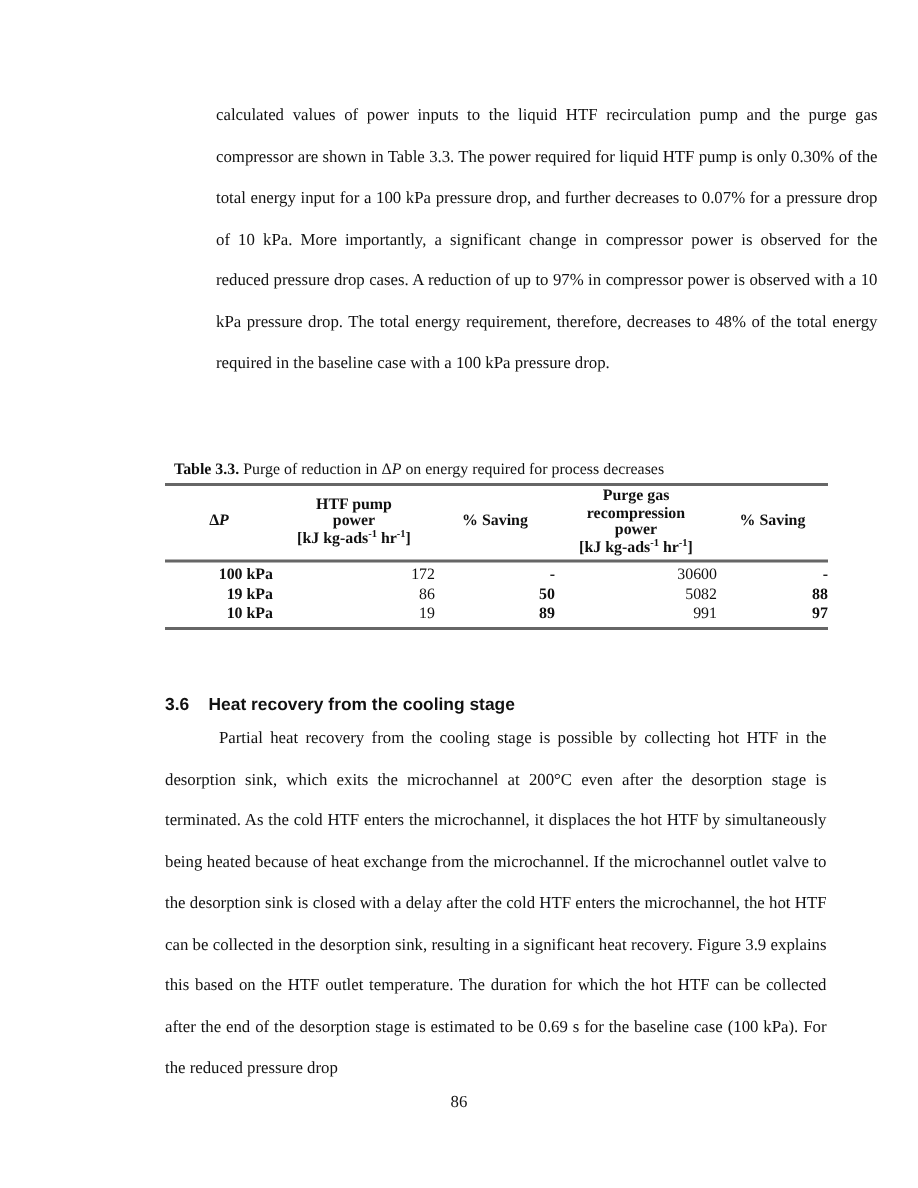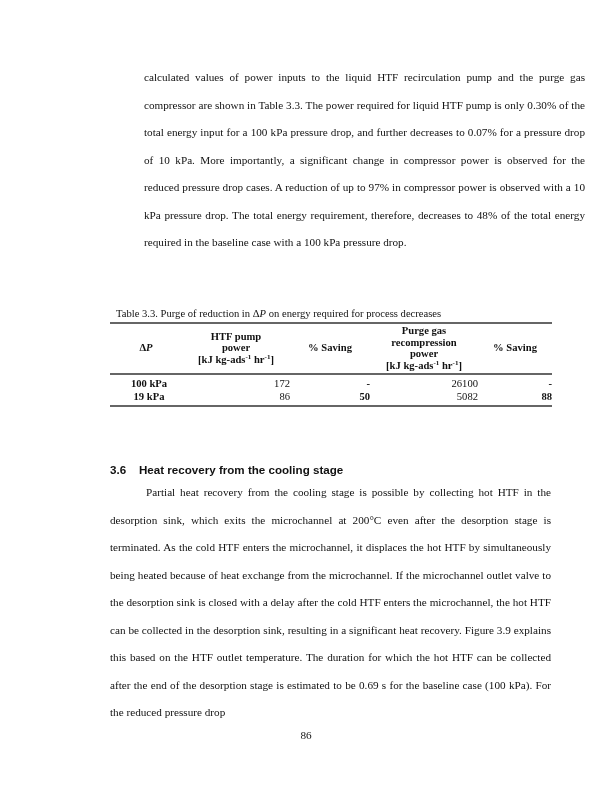--- a/index.html
+++ b/index.html
@@ -3,28 +3,28 @@
   <meta charset="utf-8">
   <style>
     html, body { margin: 0; padding: 0; background: #ffffff; }
     body { width: 612px; height: 792px; position: relative; overflow: hidden;
       font-family: "Liberation Serif", "DejaVu Serif", serif; color: #111; }
     .para { position: absolute; left: 110px; width: 441px; font-size: 11.2px;
       line-height: 27.5px; text-align: justify; margin: 0; }
     .para.p1 { top: 64px; margin-left: 34px; }
     .para.p2 { top: 479px; text-indent: 36px; }
     .caption { position: absolute; left: 116px; top: 308px; font-size: 10.6px; white-space: nowrap; }
-    .caption b { font-weight: normal; }
+    .caption b { font-weight: bold; }
     .tbl { position: absolute; left: 110px; top: 322px; width: 442px; border-collapse: collapse;
       font-size: 10.6px; }
     .tbl thead tr { border-top: 2px solid #666; border-bottom: 2px solid #666; }
     .tbl tbody tr:last-child { border-bottom: 2px solid #666; }
     .tbl th { font-weight: bold; line-height: 11.5px; padding: 1px 0 2px 0; text-align: center; vertical-align: middle; }
     .tbl td { line-height: 13px; padding: 0; text-align: right; }
-    .tbl td.rowlabel { text-align: center; font-weight: bold; padding-left: 6px; }
+    .tbl td.rowlabel { text-align: right; font-weight: bold; padding-left: 6px; }
     .tbl td.bold { font-weight: bold; }
     .tbl tbody tr:first-child td { padding-top: 2px; }
     .tbl tbody tr:last-child td { padding-bottom: 2px; }
     sup { font-size: 7px; vertical-align: 4px; line-height: 0; }
     .section { position: absolute; left: 110px; top: 463px; font-family: "Liberation Sans", "DejaVu Sans", sans-serif;
       font-weight: bold; font-size: 11.6px; white-space: nowrap; }
     .section .num { display: inline-block; width: 29px; }
     .pagenum { position: absolute; left: 0; width: 612px; top: 729px; text-align: center; font-size: 11.2px; }
     .italic { font-style: italic; }
   </style>
@@ -59,29 +59,36 @@
         <div><span>[kJ kg-ads</span><sup>-1</sup><span> hr</span><sup>-1</sup><span>]</span></div>
       </th>
       <th>% Saving</th>
     </tr>
   </thead>
   <tbody>
     <tr>
       <td class="rowlabel">100 kPa</td>
       <td>172</td>
       <td class="bold">-</td>
-      <td>26100</td>
+      <td>30600</td>
       <td class="bold">-</td>
     </tr>
     <tr>
       <td class="rowlabel">19 kPa</td>
       <td>86</td>
       <td class="bold">50</td>
       <td>5082</td>
       <td class="bold">88</td>
+    </tr>
+    <tr>
+      <td class="rowlabel">10 kPa</td>
+      <td>19</td>
+      <td class="bold">89</td>
+      <td>991</td>
+      <td class="bold">97</td>
     </tr>
   </tbody>
 </table>
 
 <div class="section"><span class="num">3.6</span><span>Heat recovery from the cooling stage</span></div>
 
 <p class="para p2">Partial heat recovery from the cooling stage is possible by collecting hot HTF in the desorption sink, which exits the microchannel at 200°C even after the desorption stage is terminated. As the cold HTF enters the microchannel, it displaces the hot HTF by simultaneously being heated because of heat exchange from the microchannel. If the microchannel outlet valve to the desorption sink is closed with a delay after the cold HTF enters the microchannel, the hot HTF can be collected in the desorption sink, resulting in a significant heat recovery. Figure 3.9 explains this based on the HTF outlet temperature. The duration for which the hot HTF can be collected after the end of the desorption stage is estimated to be 0.69 s for the baseline case (100 kPa). For the reduced pressure drop</p>
 
 <div class="pagenum">86</div>
 

